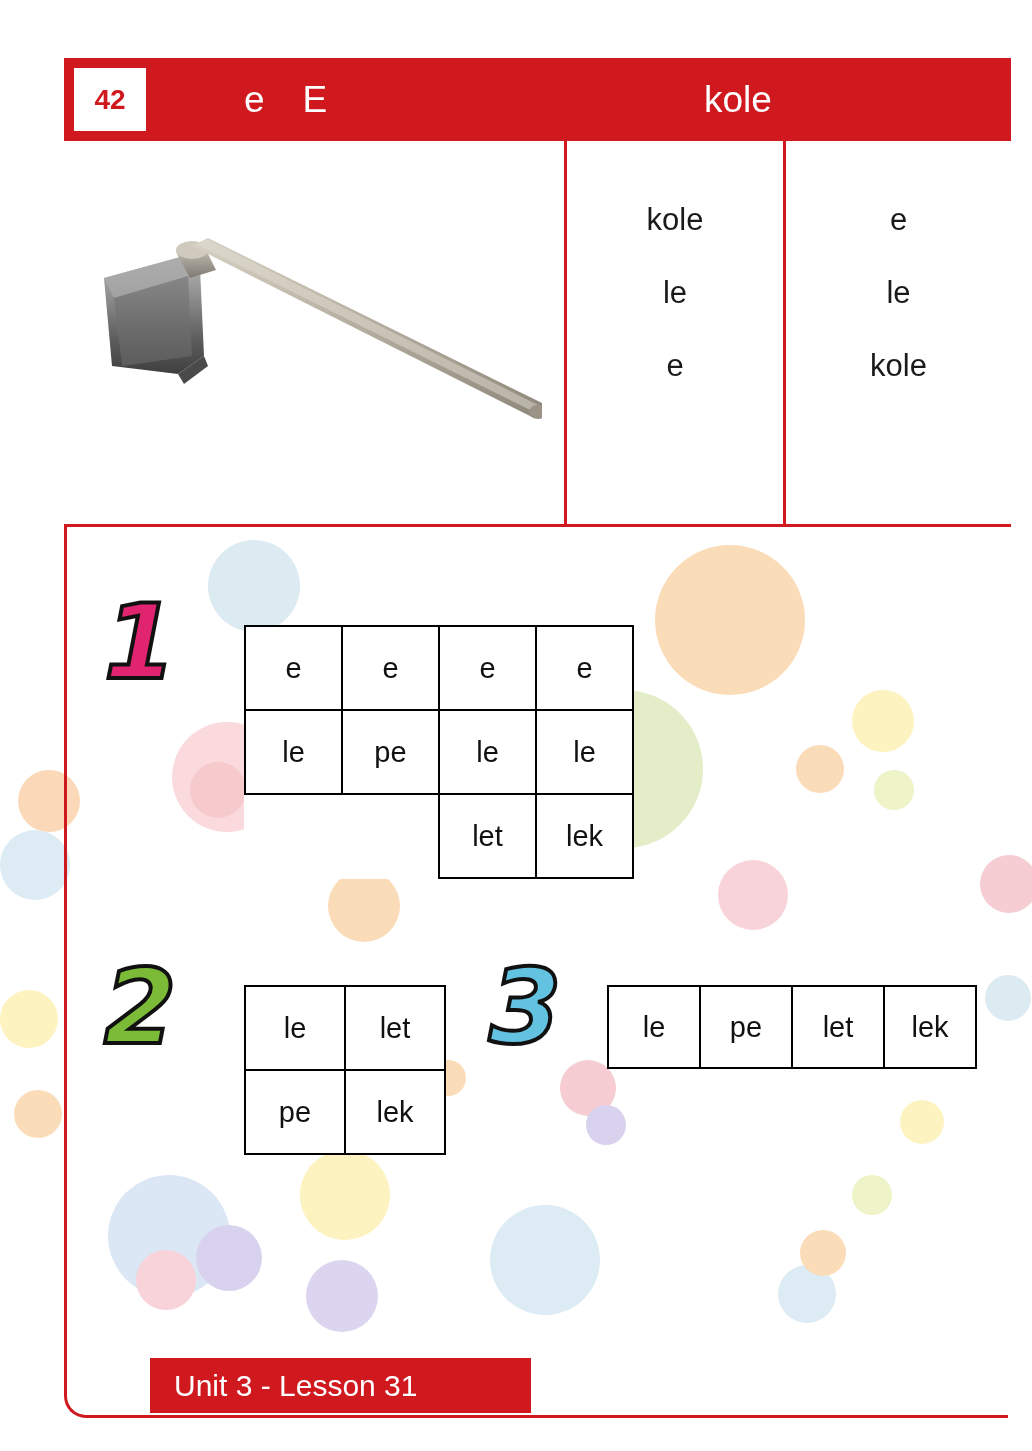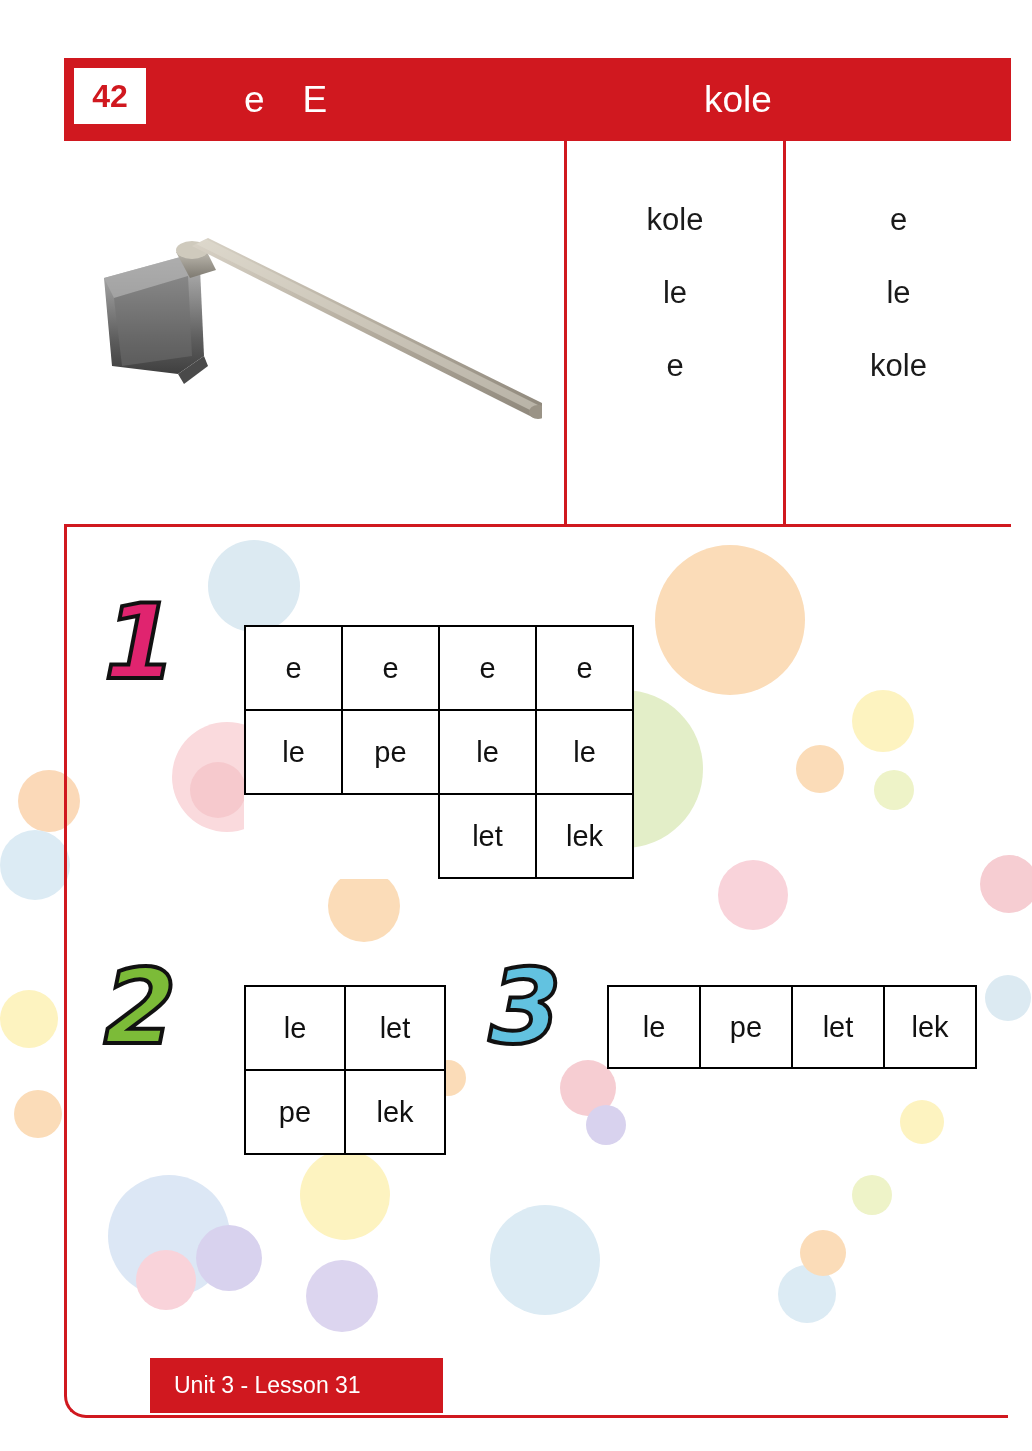--- a/index.html
+++ b/index.html
@@ -59,27 +59,27 @@
     top: 58px;
     width: 947px;
     height: 83px;
     background: #d0181f;
   }
   .page-number-box {
     position: absolute;
     left: 10px;
     top: 10px;
     width: 72px;
-    height: 56px;
+    height: 63px;
     background: #ffffff;
     display: flex;
     align-items: center;
     justify-content: center;
     color: #d0181f;
-    font-size: 32px;
+    font-size: 28px;
     font-weight: 700;
   }
   .header-letters {
     position: absolute;
     left: 180px;
     top: 0;
     height: 83px;
     display: flex;
     align-items: center;
     gap: 38px;
@@ -195,29 +195,29 @@
   #grid2 td { width: 96px; height: 80px; }
 
   #grid3 { left: 543px; top: 455px; }
   #grid3 td { width: 88px; height: 78px; }
 
   
   .footer-tag {
     position: absolute;
     left: 150px;
     top: 1358px;
-    width: 293px;
+    width: 381px;
     height: 55px;
     background: #d0181f;
     color: #ffffff;
     display: flex;
     align-items: center;
     padding-left: 24px;
     box-sizing: border-box;
-    font-size: 23px;
+    font-size: 30px;
   }
 </style>
 </head>
 <body>
 
 <div class="page">
 
   <div class="bubbles" id="bubbles">
       <div class="bubble" style="left: 208px; top: 540px; width: 92px; height: 92px; background: rgb(220, 234, 242);"></div>
       <div class="bubble" style="left: 655px; top: 545px; width: 150px; height: 150px; background: rgb(251, 220, 184);"></div>

